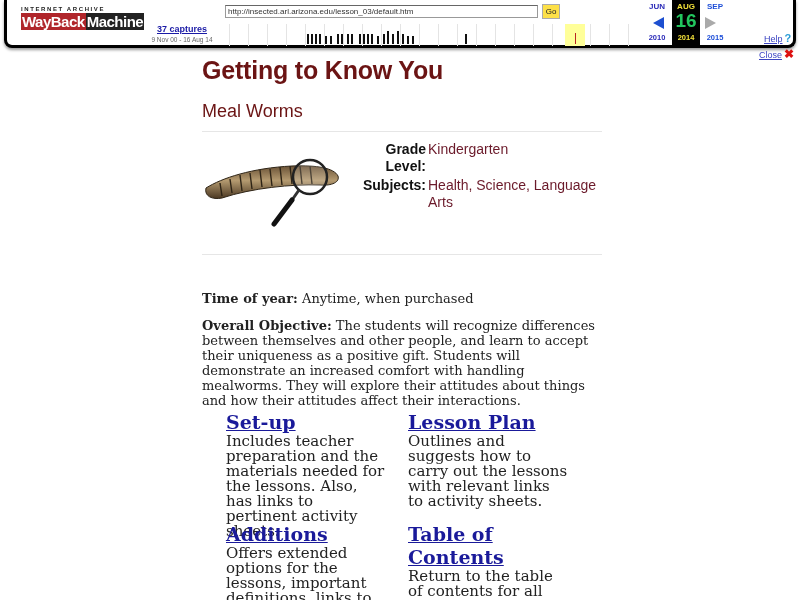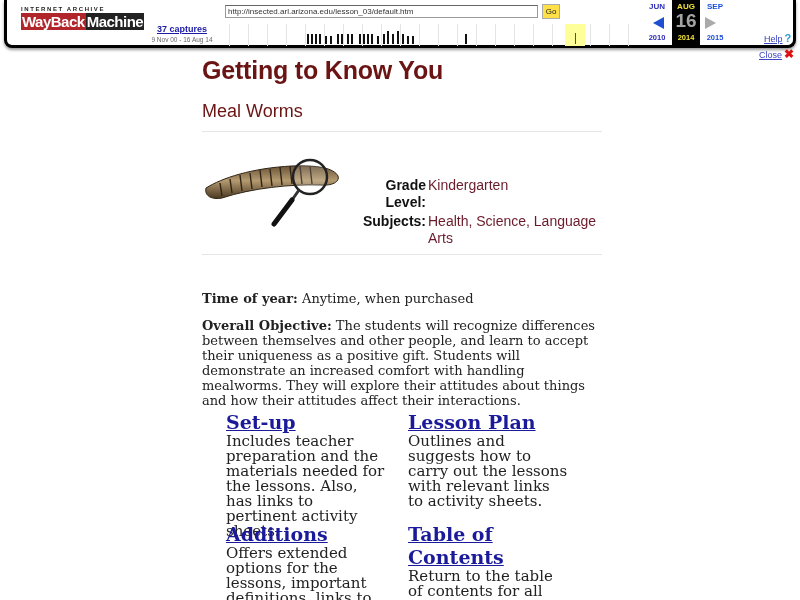--- a/index.html
+++ b/index.html
@@ -44,21 +44,21 @@
   #wm-sparkline .highlight { position: absolute; top: 0; left: 336px; width: 20px; height: 22px; background: #ffff99; }
   #wm-sparkline .current { position: absolute; bottom: 2px; left: 346px; width: 1px; height: 11px; background: #b22; }
 
   #wm-nav { position: absolute; left: 636px; top: 0; width: 92px; height: 45px; }
   #wm-nav .col { position: absolute; top: 0; width: 28px; height: 45px; text-align: center; }
   #wm-nav .m { font-size: 8px; font-weight: bold; margin-top: 2px; display: block; }
   #wm-nav .y { font-size: 7.5px; font-weight: bold; position: absolute; bottom: 3px; left: 0; width: 100%; }
   #wm-nav .prev { left: 0; color: #2b2bb8; }
   #wm-nav .cur { left: 29px; background: #000; color: #f3e23a; }
   #wm-nav .next { left: 58px; color: #1d4ed8; }
-  #wm-nav .cur .d { font-size: 19px; font-weight: bold; display: block; line-height: 18px; margin-top: 1px; color: #a3a3a3; }
+  #wm-nav .cur .d { font-size: 19px; font-weight: bold; display: block; line-height: 18px; margin-top: 1px; color: #22c55e; }
   #wm-nav .arrow-l {
     position: absolute; top: 17px; left: 10px; width: 0; height: 0;
     border-top: 6px solid transparent; border-bottom: 6px solid transparent; border-right: 11px solid #1d4fd0;
   }
   #wm-nav .arrow-r {
     position: absolute; top: 17px; left: 4px; width: 0; height: 0;
     border-top: 6px solid transparent; border-bottom: 6px solid transparent; border-left: 11px solid #aaa;
   }
 
   #wm-close { position: absolute; left: 752px; top: 3px; font-size: 9px; margin-top: 44px; }
@@ -76,21 +76,21 @@
   }
   #page-subtitle {
     font-family: "Liberation Sans", sans-serif; font-size: 18px; color: #6b1414;
     margin-top: 16px;
   }
   .hr { height: 1px; background: #bbb; border-bottom: 1px solid #e6e6e6; width: 400px; }
   #hr1 { margin-top: 9px; }
 
   #info { position: relative; height: 122px; }
   #worm-image { position: absolute; left: 0; top: 16px; width: 140px; height: 80px; }
-  #info-table { position: absolute; left: 152px; top: 9px; font-family: "Liberation Sans", sans-serif; font-size: 14px; margin-top: 36px; }
+  #info-table { position: absolute; left: 152px; top: 9px; font-family: "Liberation Sans", sans-serif; font-size: 14px; }
   #info-table .row { display: flex; margin-bottom: 2px; }
   #info-table .lbl { width: 72px; text-align: right; font-weight: bold; color: #111; line-height: 17px; }
   #info-table .val { color: #6b1a2a; margin-left: 2px; width: 176px; line-height: 17px; }
 
   #hr2 { margin-top: 0; }
 
   #time-of-year { margin-top: 36px; font-size: 13px; line-height: 15px; }
   #objective { margin-top: 12px; font-size: 13px; line-height: 15px; width: 400px; }
   b { font-weight: bold; }
 

